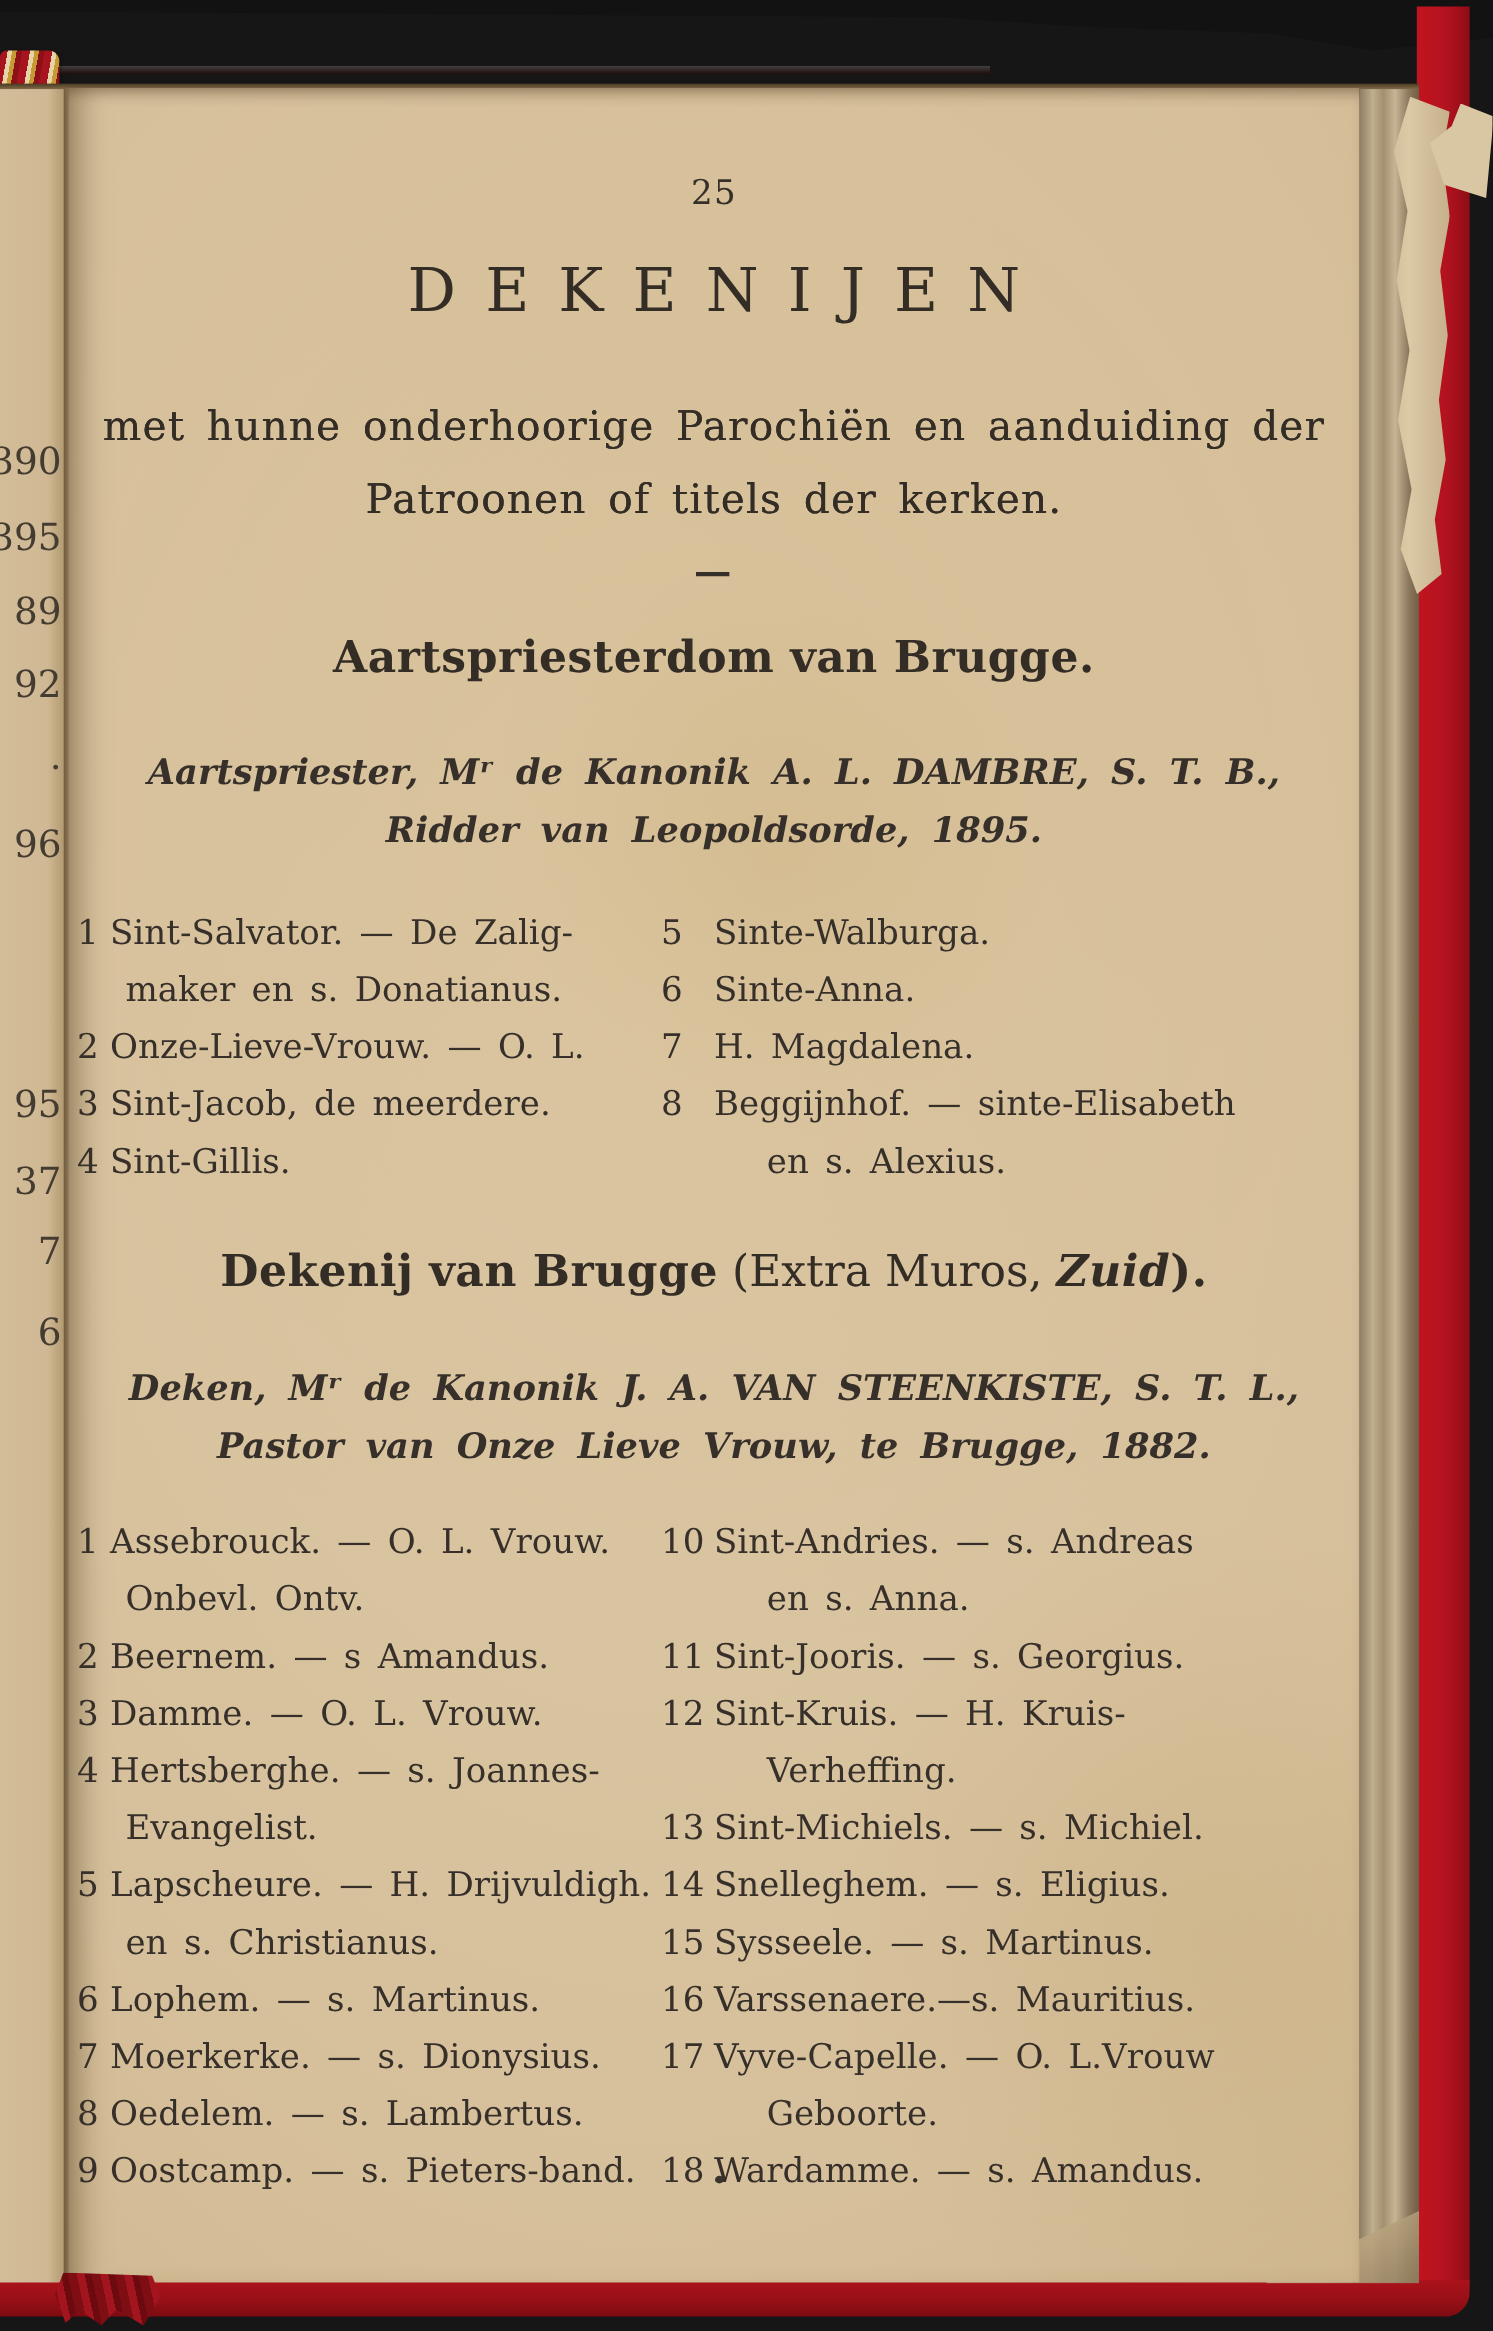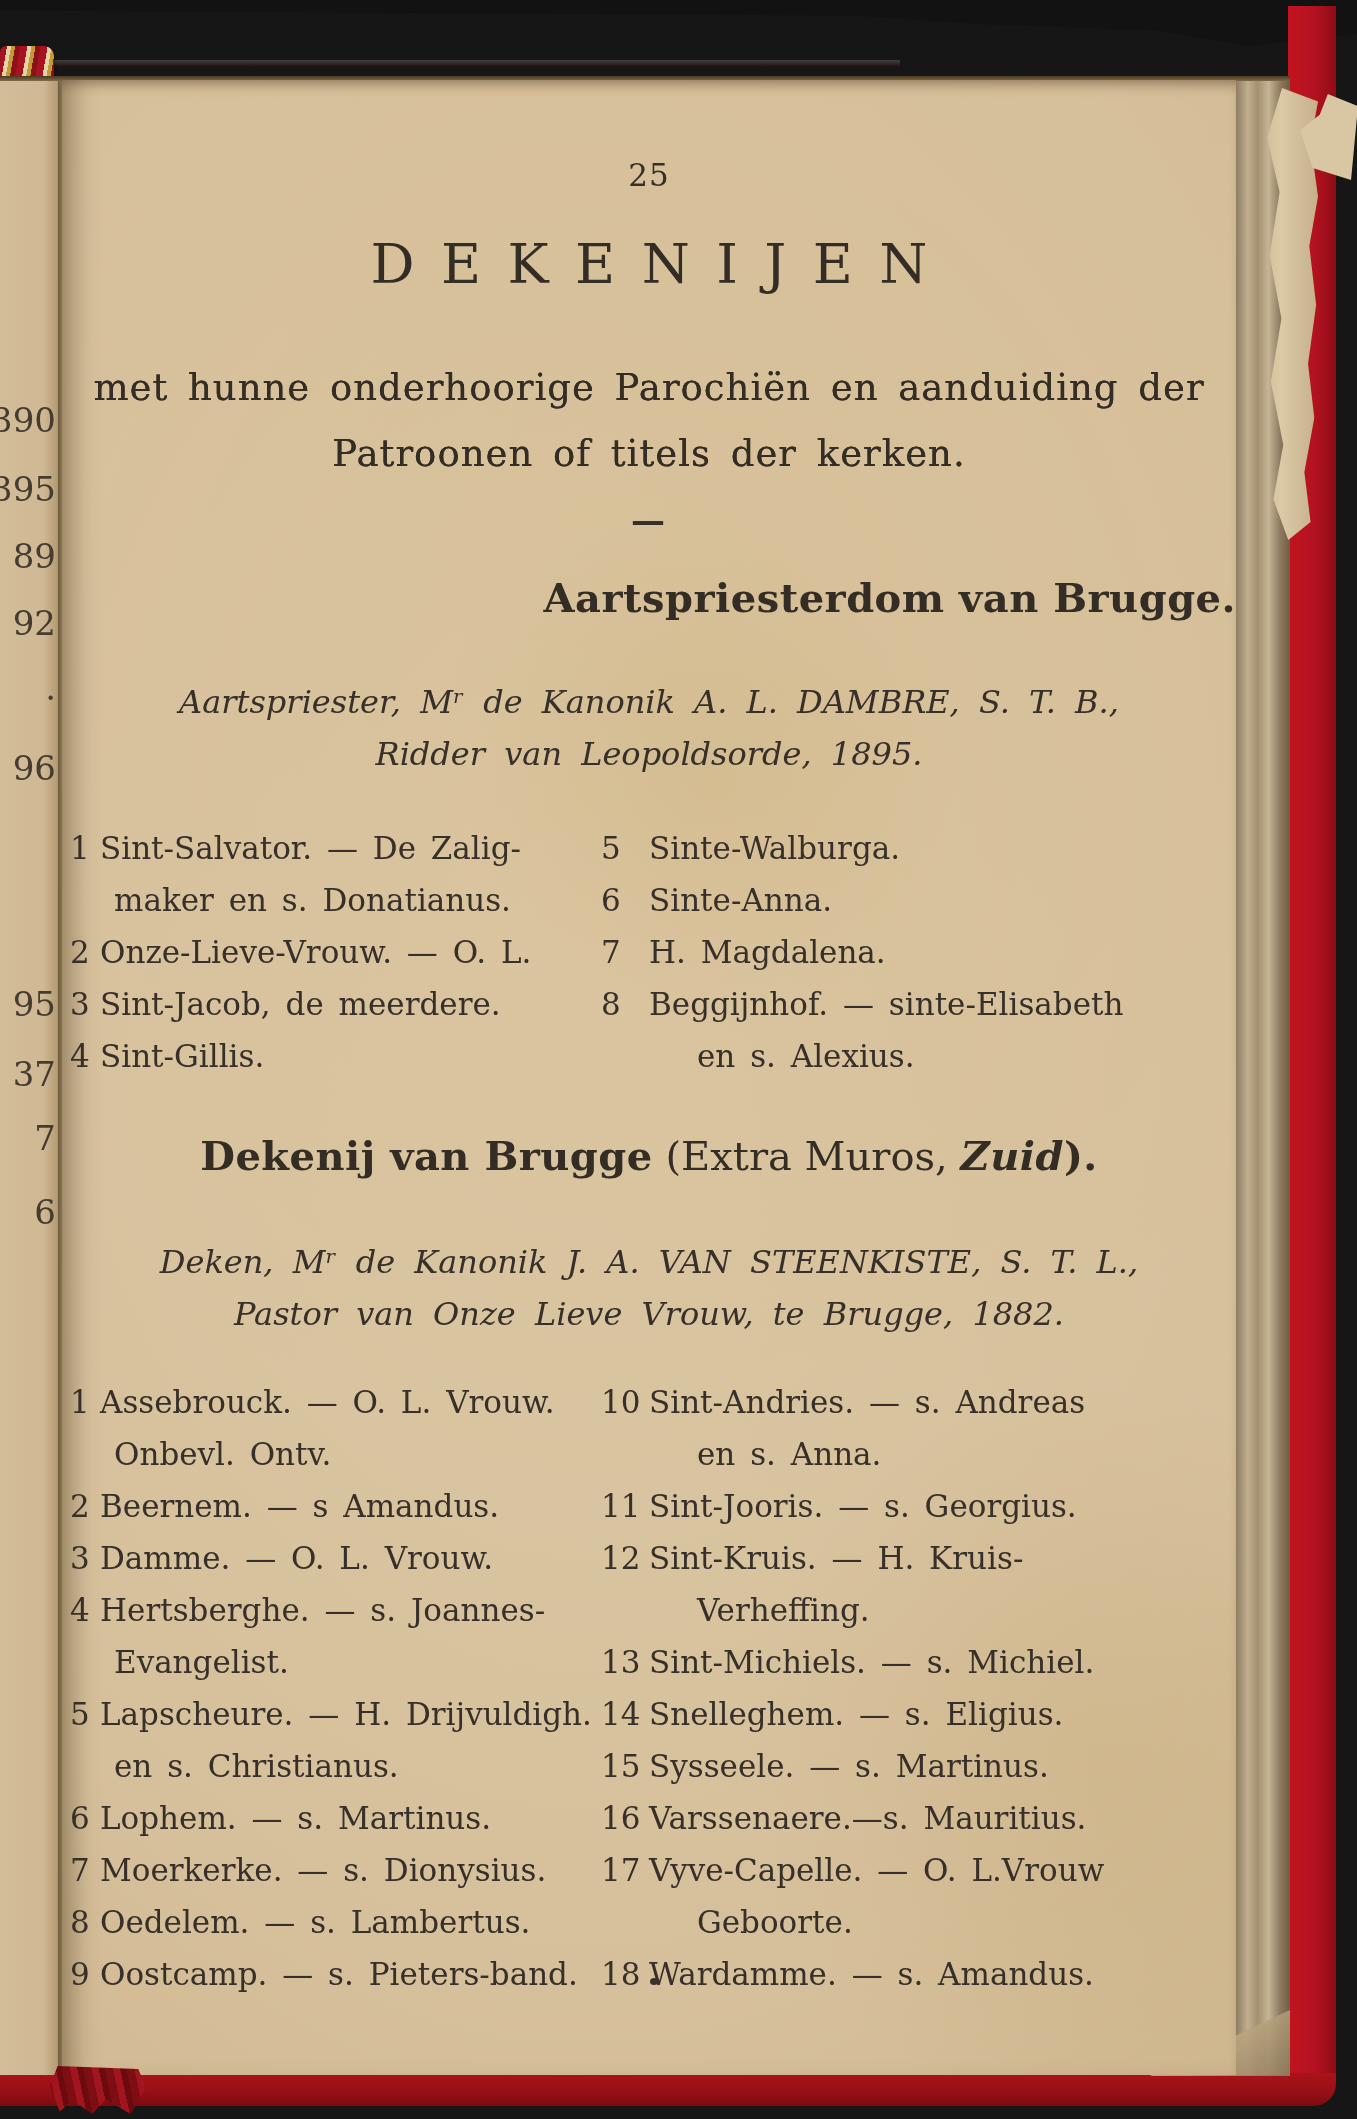--- a/index.html
+++ b/index.html
@@ -57,22 +57,22 @@
     box-shadow:inset 26px 0 26px -16px rgba(90,70,40,.5), inset 0 10px 14px -8px rgba(70,50,25,.55);}
   .abs{position:absolute;left:0;width:100%;}
 
   .pageno{top:77px;text-align:center;font-size:31px;letter-spacing:1px;}
   .title{top:152px;text-align:center;font-size:55px;letter-spacing:.48em;text-indent:.48em;
     color:#332d26;font-weight:500;}
   .gothic{font-weight:400;font-size:37px;text-align:center;letter-spacing:1px;word-spacing:7px;
     color:#332d26;text-shadow:0 0 .5px #332d26;}
   .sub1{top:286px}.sub2{top:352px}
   .divider{top:420px;text-align:center;font-size:34px;font-weight:700;letter-spacing:2px;}
-  .h1{top:494px;text-align:right;font-size:40px;font-weight:700;color:#332d26;letter-spacing:.5px;}
-  .intro{font-style:italic;font-size:32px;text-align:center;line-height:52px;word-spacing:9px;}
+  .h1{top:494px;text-align:center;font-size:40px;font-weight:700;color:#332d26;letter-spacing:.5px;}
+  .intro{font-style:italic;font-size:32px;text-align:center;line-height:52px;word-spacing:9px;font-weight:bold;}
   .intro1{top:596px}.intro2{top:1156px}
   .h2{top:1052px;text-align:center;font-size:40px;color:#332d26;}
   .h2 .bld{font-weight:700;letter-spacing:.5px;}
   .h2 .ital{font-style:italic;}
 
   .cols{position:absolute;left:8px;width:1160px;display:flex;}
   .list1{top:742px}.list2{top:1296px}
   .col{line-height:52px;font-size:31px;word-spacing:5px;}
   .col-left{width:517px;flex:0 0 517px;}
   .col-right{flex:1;}

